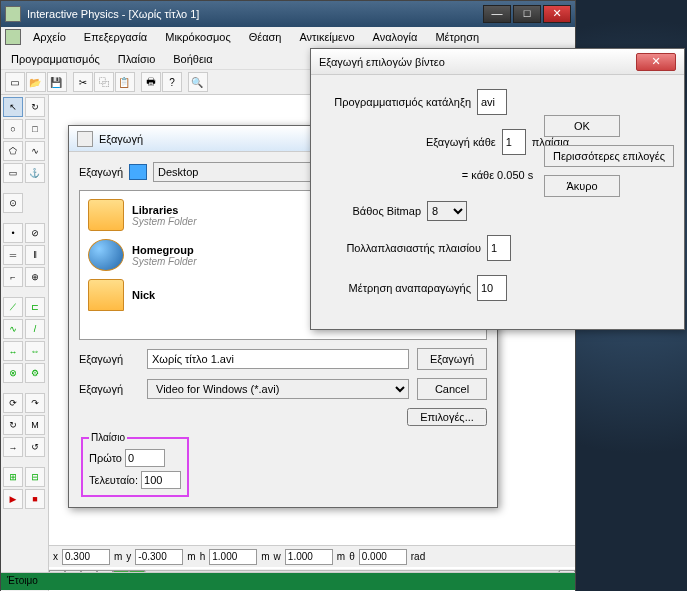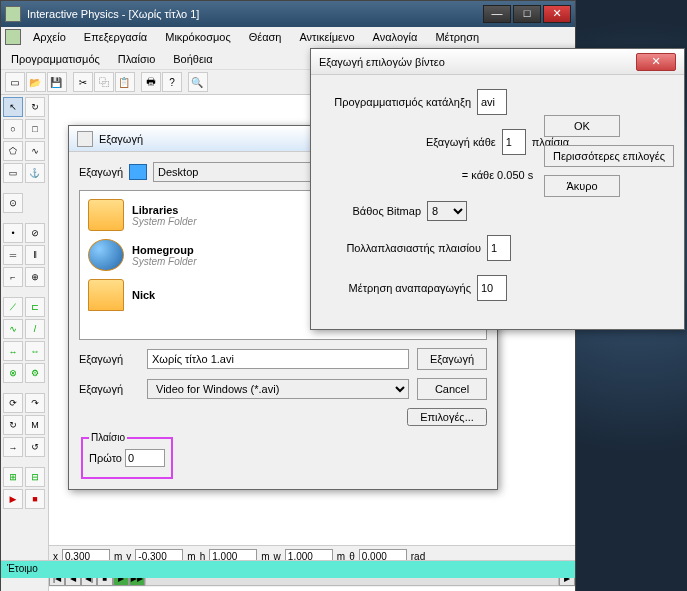--- a/index.html
+++ b/index.html
@@ -23,21 +23,21 @@
 .tool { width: 20px; height: 20px; border: 1px solid #ccc; background: #f8f8f8; cursor: pointer; display: flex; align-items: center; justify-content: center; font-size: 9px; }
 .tool.sel { background: #d0e0f0; border-color: #6a9aca; }
 .tool-spacer { height: 8px; }
 .coord-bar { position: absolute; bottom: 28px; left: 48px; right: 0; height: 22px; background: #f0f0f0; border-top: 1px solid #ccc; display: flex; align-items: center; padding: 0 4px; gap: 4px; }
 .coord-bar input { width: 48px; height: 16px; border: 1px solid #999; padding: 0 2px; font-size: 10px; }
 .coord-bar span { font-size: 10px; }
 .scroll-bar { position: absolute; bottom: 8px; left: 48px; right: 0; height: 18px; background: #f0f0f0; display: flex; align-items: center; }
 .sb-btn { width: 16px; height: 16px; border: 1px solid #999; background: #e8e8e8; cursor: pointer; display: flex; align-items: center; justify-content: center; font-size: 8px; }
 .sb-btn.green { background: #4a4; }
 .sb-track { flex: 1; height: 16px; background: #e0e0e0; border: 1px solid #bbb; }
-.status-bar { position: absolute; bottom: 12px; left: 0; right: 0; height: 18px; background: #5eead4; border-top: 1px solid #ccc; padding: 2px 6px; font-size: 10px; margin-top: 12px; }
+.status-bar { position: absolute; bottom: 0; left: 0; right: 0; height: 18px; background: #15803d; border-top: 1px solid #ccc; padding: 2px 6px; font-size: 10px; margin-top: 12px; }
 
 .dialog { position: absolute; background: #f0f0f0; border: 1px solid #666; box-shadow: 2px 2px 8px rgba(0,0,0,0.4); }
 .dlg-title { height: 26px; background: linear-gradient(#fff,#d8e8f8); display: flex; align-items: center; padding: 0 8px; border-bottom: 1px solid #ccc; }
 .dlg-title-text { flex: 1; }
 .dlg-close { width: 40px; height: 18px; background: linear-gradient(#e88,#c44); border: 1px solid #a33; color: #fff; text-align: center; line-height: 15px; cursor: pointer; border-radius: 2px; }
 .dlg-body { padding: 10px; }
 
 .export-dlg { left: 68px; top: 125px; width: 430px; }
 .export-dlg .loc-row { display: flex; align-items: center; gap: 6px; margin-bottom: 8px; }
 .export-dlg .loc-row select { flex: 1; height: 20px; border: 1px solid #999; }
@@ -257,20 +257,21 @@
     </div>
     <div class="form-row">
       <label>Εξαγωγή</label>
       <select><option>Video for Windows (*.avi)</option></select>
       <button class="btn">Cancel</button>
     </div>
     <div style="display:flex;gap:20px;align-items:flex-start;margin-top:8px;">
       <fieldset class="frame-group">
         <legend>Πλαίσιο</legend>
         <div style="margin-bottom:4px;"><span>Πρώτο</span> <input value="0" style=""></div>
+        <div><span>Τελευταίο:</span> <input value="100" style=""></div>
       </fieldset>
       <div style="flex:1"></div>
       <button class="btn" style="width:80px;">Επιλογές...</button>
     </div>
   </div>
 </div>
 
 <div class="dialog video-dlg">
   <div class="dlg-title">
     <span class="dlg-title-text">Εξαγωγή επιλογών βίντεο</span>

